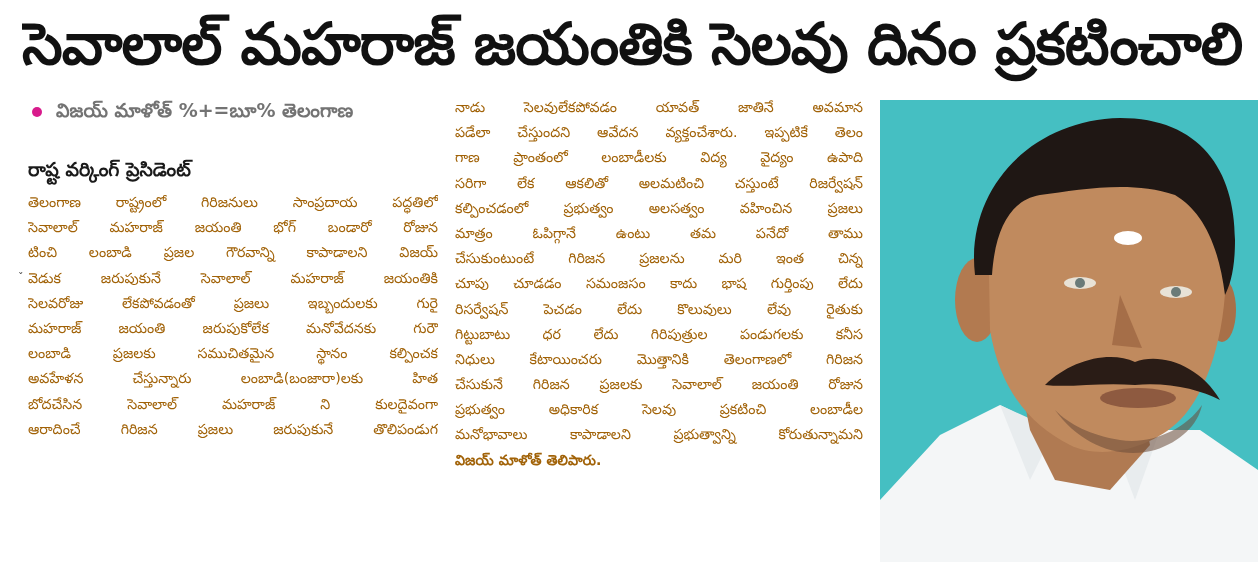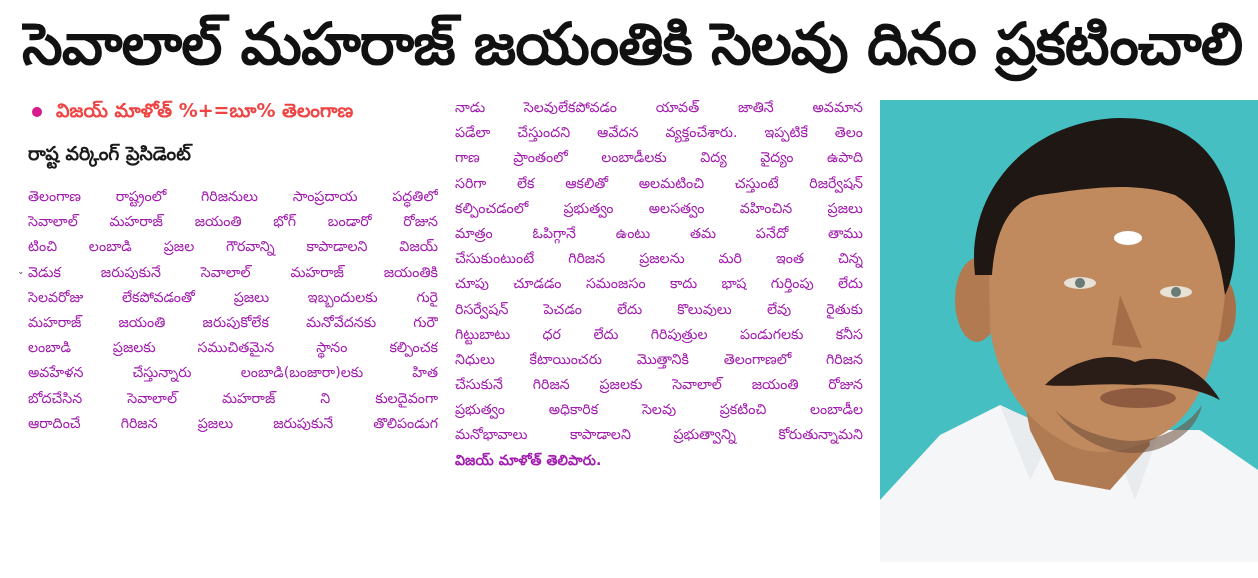--- a/index.html
+++ b/index.html
@@ -34,51 +34,51 @@
       left: 28px;
       top: 96px;
       width: 412px;
     }
     .subhead-line {
       display: flex;
       align-items: center;
       height: 32px;
       font-size: 19px;
       font-weight: bold;
-      color: #ef4444;
+      color: #737373;
       white-space: nowrap;
     }
     .bullet {
       display: inline-block;
       width: 10px;
       height: 10px;
       border-radius: 50%;
       background: #d81b8c;
       margin-left: 4px;
       margin-right: 14px;
     }
     .subhead-line2 {
       height: 38px;
-      margin-top: 6px;
+      margin-top: 22px;
       font-size: 19px;
       font-weight: bold;
       line-height: 38px;
       white-space: nowrap;
     }
     .body-lines {
-      margin-top: 12px;
+      margin-top: 2px;
     }
     .line {
       height: 25.2px;
       line-height: 25.2px;
       font-size: 14.2px;
       white-space: nowrap;
       text-align: justify;
       text-align-last: justify;
-      color: #a21caf;
+      color: #a16207;
       overflow: hidden;
     }
     .col-left .line {
       width: 410px;
     }
     .col-mid {
       position: absolute;
       left: 455px;
       top: 95px;
       width: 408px;

